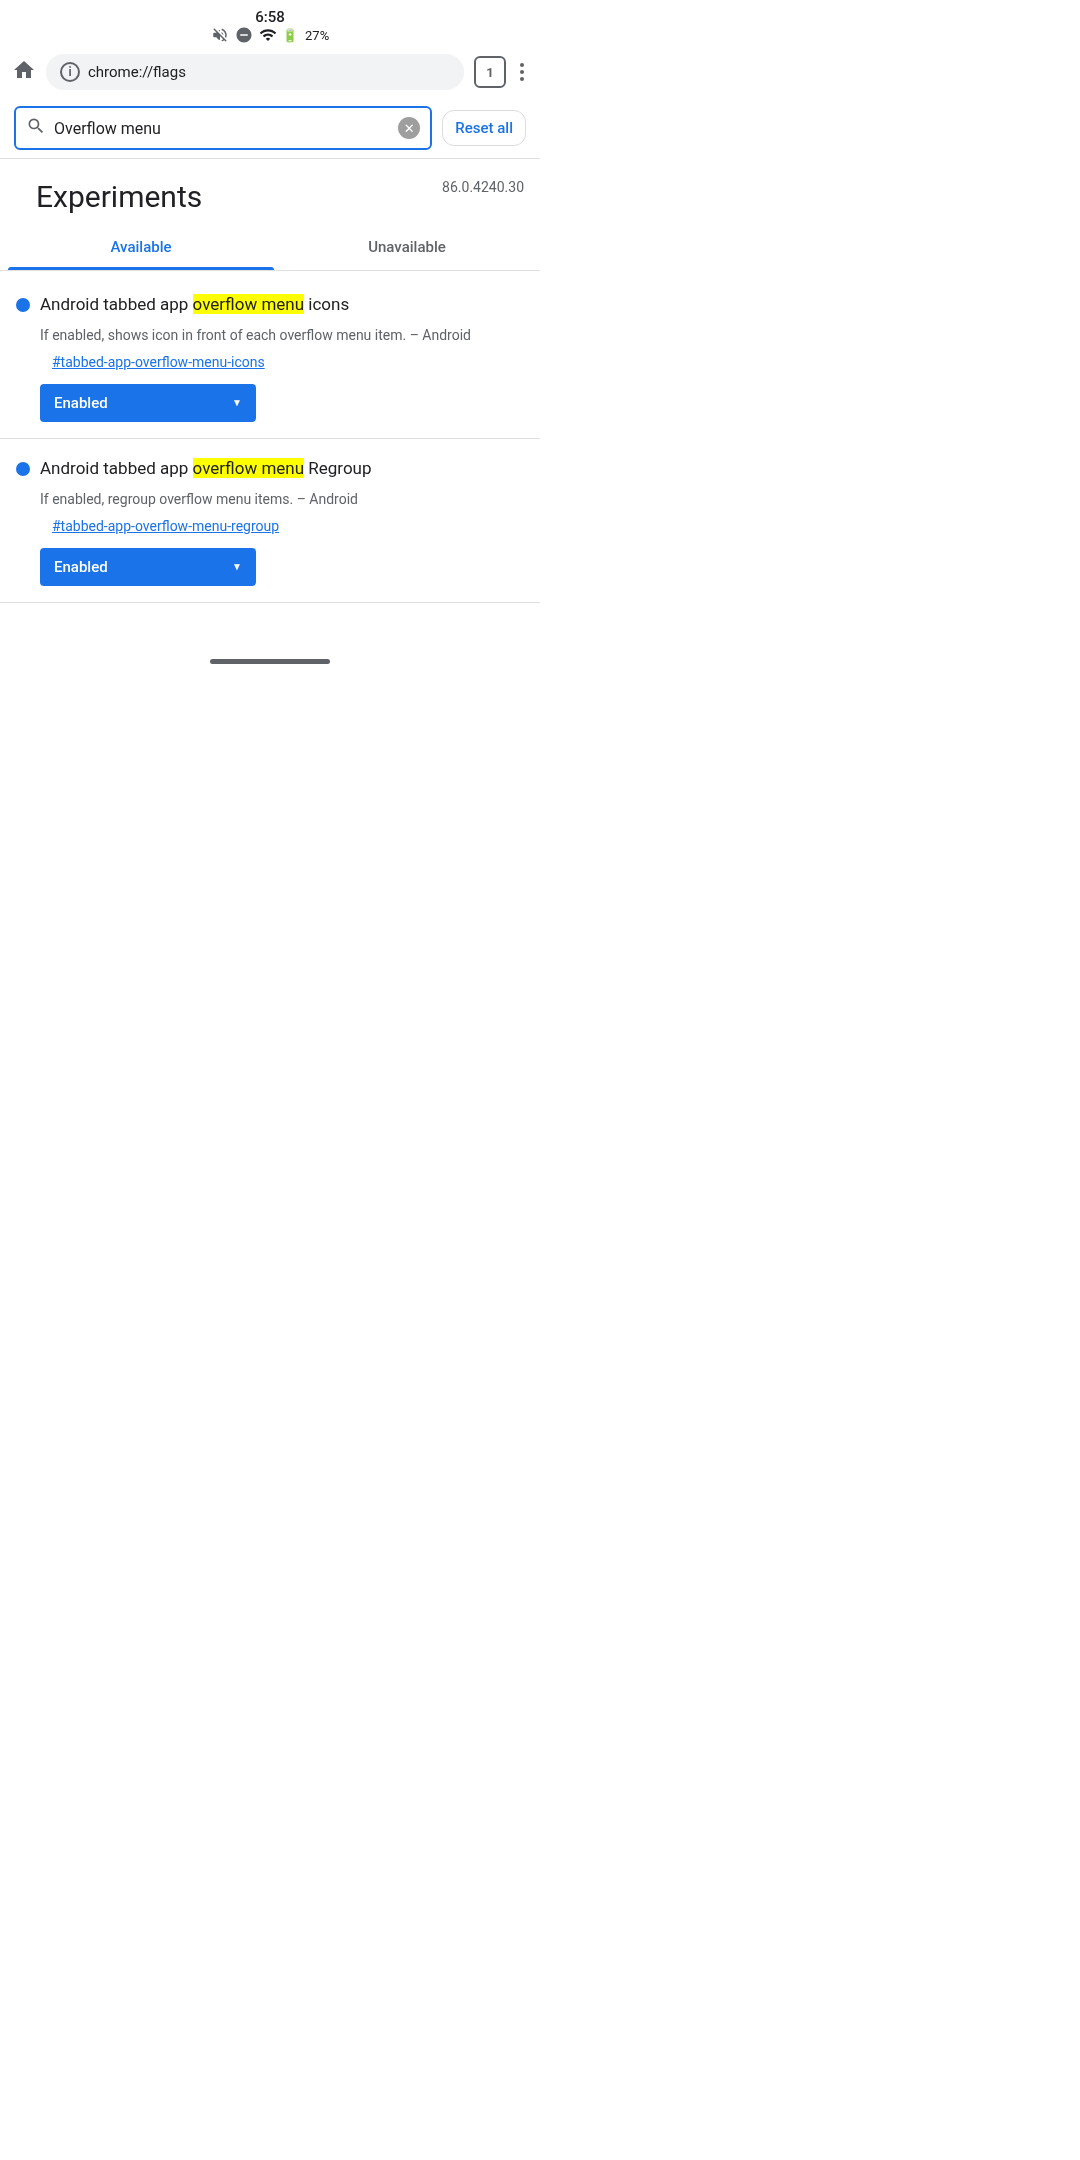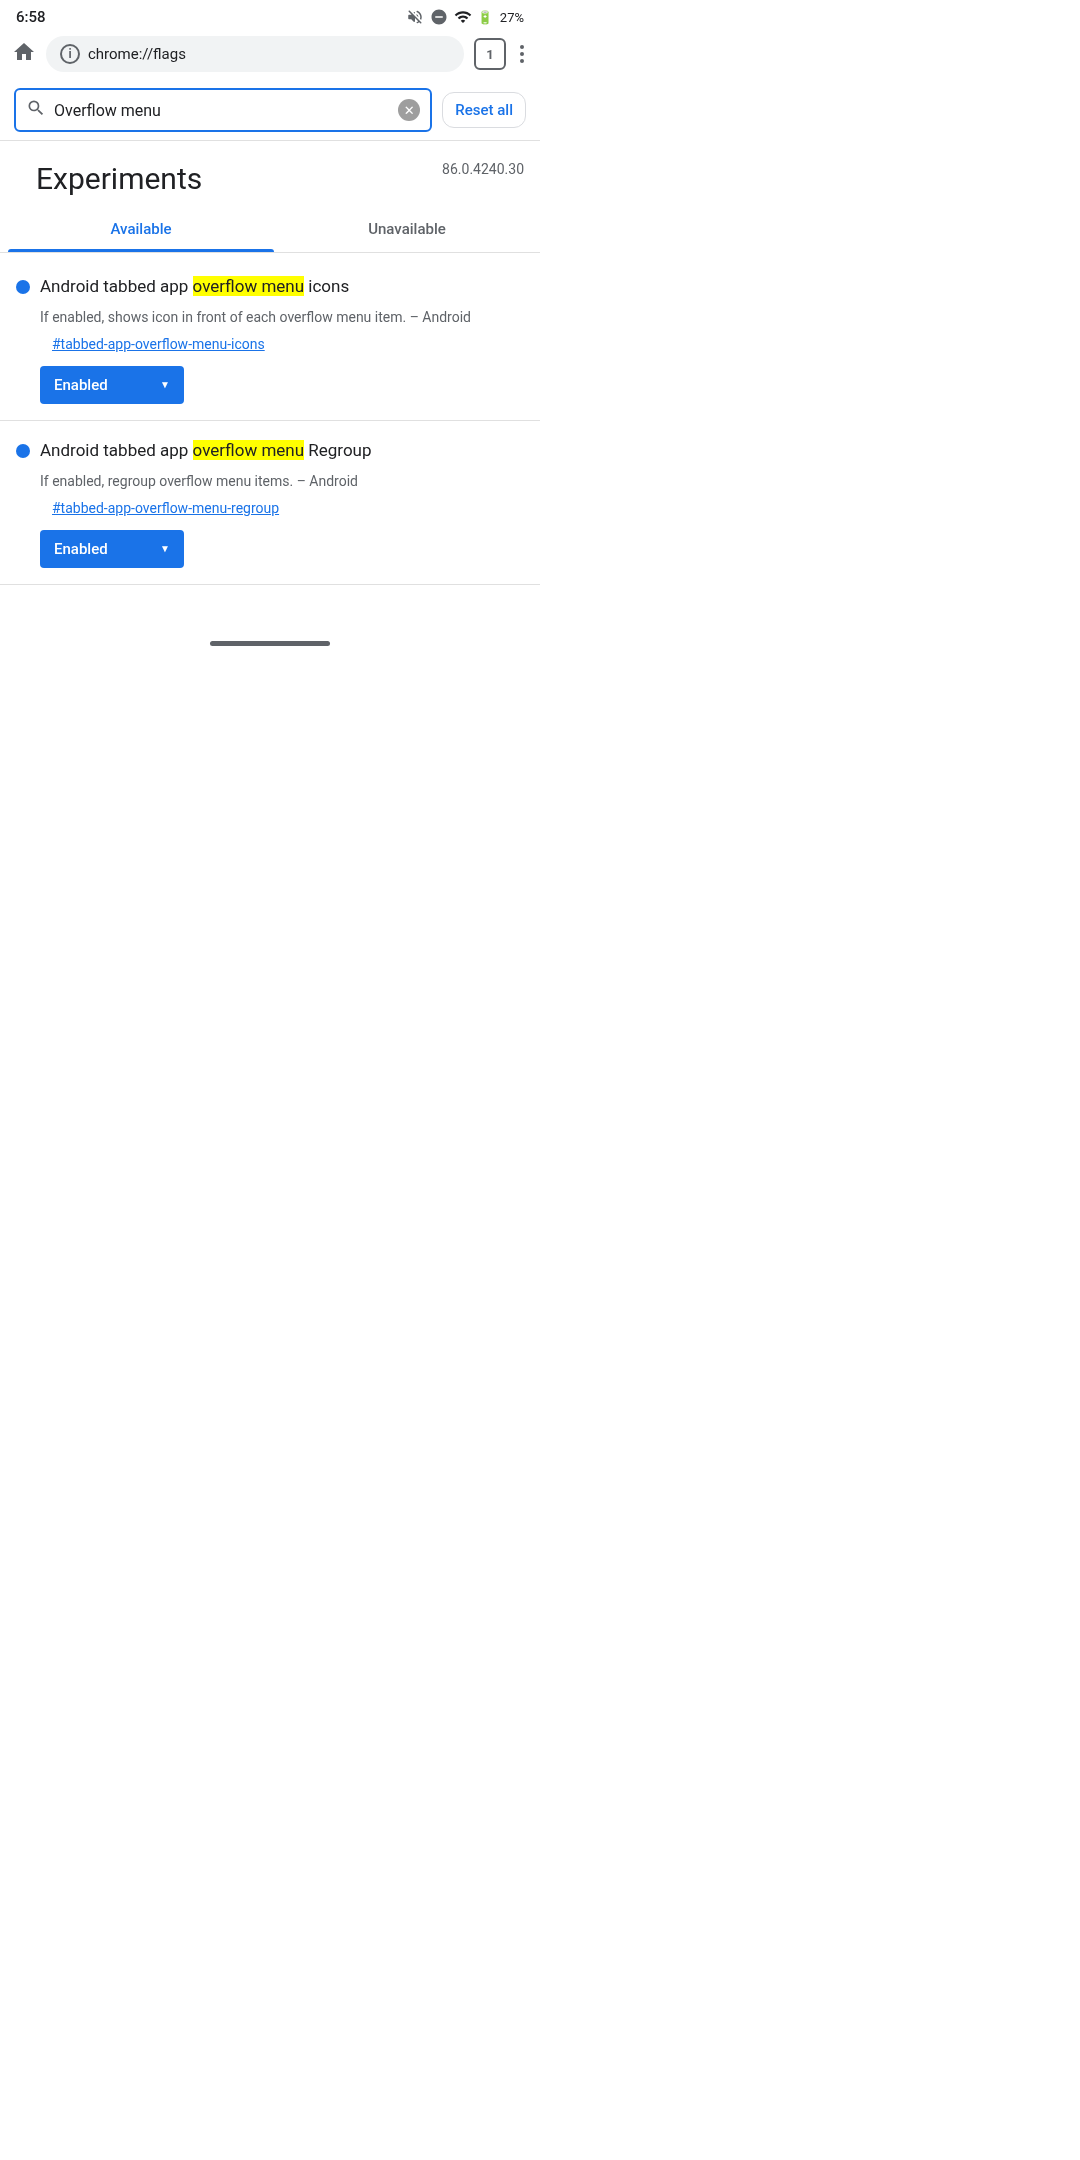--- a/index.html
+++ b/index.html
@@ -15,20 +15,21 @@
       overflow-x: hidden;
     }
 
     
     .status-bar {
       display: flex;
       justify-content: space-between;
       align-items: center;
       padding: 8px 16px 4px;
       background: #fff;
+      flex-direction: column;
     }
     .status-time {
       font-size: 15px;
       font-weight: 500;
       color: #202124;
     }
     .status-icons {
       display: flex;
       align-items: center;
       gap: 6px;
@@ -252,21 +253,21 @@
       margin-bottom: 14px;
       display: block;
       cursor: pointer;
     }
     .enabled-dropdown {
       margin-left: 24px;
       display: flex;
       align-items: center;
       background: #1a73e8;
       border-radius: 4px;
-      width: 144px;
+      width: 216px;
       padding: 10px 14px;
       justify-content: space-between;
       cursor: pointer;
       gap: 43px;
     }
     .enabled-label {
       color: #fff;
       font-size: 15px;
       font-weight: 500;
     }

